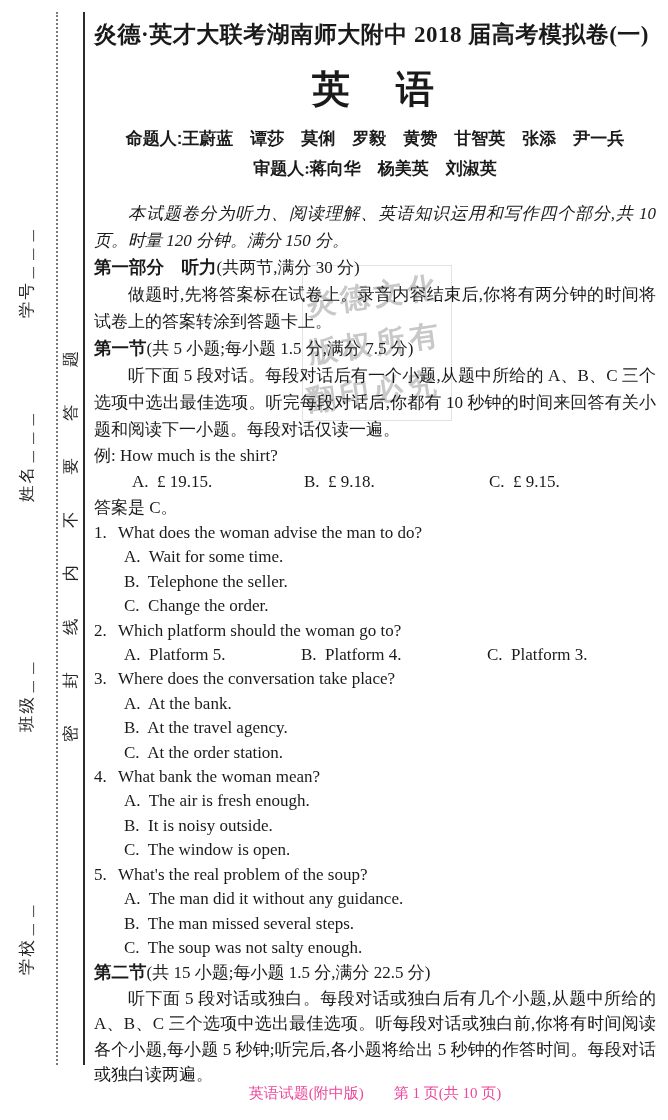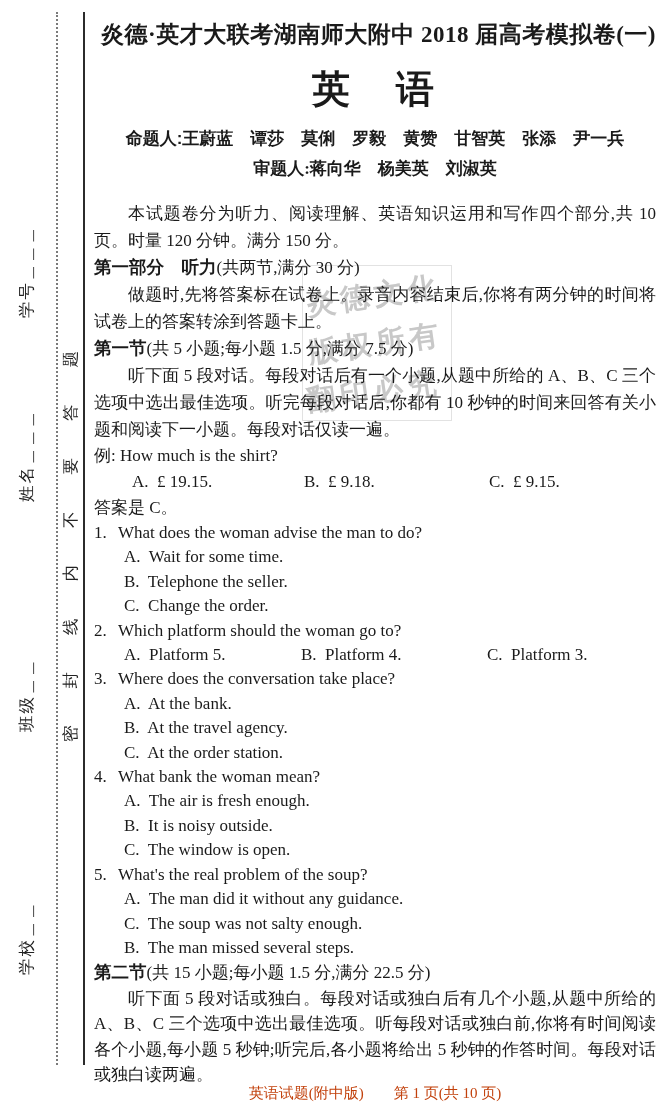--- a/index.html
+++ b/index.html
@@ -26,49 +26,49 @@
   .wm-box{position:absolute;left:302px;top:265px;width:148px;height:154px;
     border:1px solid #e2e2e2;z-index:0;}
   .wm-line{position:absolute;white-space:nowrap;color:#c8c8c8;
     font-size:29px;letter-spacing:5px;transform:rotate(-8deg);
     font-weight:bold;}
   .wm-l0{left:3px;top:10px;}
   .wm-l1{left:5px;top:58px;}
   .wm-l2{left:3px;top:106px;}
   
   .content{position:absolute;left:94px;top:0;width:562px;z-index:1;}
-  .exam-title{margin-top:20px;text-align:right;font-weight:bold;
+  .exam-title{margin-top:20px;text-align:left;font-weight:bold;
     font-size:23px;line-height:30px;letter-spacing:0.5px;}
   .subject{margin-top:16px;text-align:center;font-weight:bold;font-size:38px;
     line-height:46px;letter-spacing:4px;
     font-family:"Liberation Sans","DejaVu Sans",sans-serif;}
   .people{text-align:center;font-weight:bold;font-size:17px;line-height:22px;
     font-family:"Liberation Sans","DejaVu Sans",sans-serif;}
   .setters{margin-top:16px;}
   .reviewers{margin-top:8px;font-family:Liberation Serif, serif;}
   .para{font-size:17px;line-height:27px;text-align:justify;}
   .indent{text-indent:2em;}
-  .intro{margin-top:20px;}
+  .intro{margin-top:20px;font-style:italic;}
   .heading{font-size:17.5px;line-height:27px;}
   .h-bold{font-weight:bold;font-family:"Liberation Sans","DejaVu Sans",sans-serif;}
   .h-paren{font-weight:normal;font-size:17px;}
   .ex-block{line-height:26px;font-size:17px;}
   .ex-line{white-space:pre-wrap;}
   .opt-row{display:flex;padding-left:30px;white-space:pre-wrap;}
   .opt-row .oc1{width:177px;}
   .opt-row .oc2{width:186px;}
   .opt-row.ex-row{padding-left:38px;}
   .opt-row.ex-row .oc1{width:172px;}
   .opt-row.ex-row .oc2{width:185px;}
   .q-block{line-height:24.4px;font-size:17px;}
   .q-line .q-num{display:inline-block;min-width:24px;}
   .opt{padding-left:30px;white-space:pre-wrap;}
   .s2-block{line-height:25.5px;}
   .footer{position:absolute;left:94px;top:1084px;width:562px;
-    text-align:center;font-size:15px;color:#c2410c;z-index:1;}
+    text-align:center;font-size:15px;color:#ec4899;z-index:1;}
 </style>
 </head>
 <body>
 
 <div class="wm-box">
   <span class="wm-line wm-l0">炎德文化</span>
   <span class="wm-line wm-l1">版权所有</span>
   <span class="wm-line wm-l2">翻印必究</span>
 </div>
 
@@ -139,22 +139,22 @@
     <div>
       <div class="q-line"><span class="q-num">4.</span><span>What bank the woman mean?</span></div>
       <div class="opt">A.  The air is fresh enough.</div>
       <div class="opt">B.  It is noisy outside.</div>
       <div class="opt">C.  The window is open.</div>
     </div>
 
     <div>
       <div class="q-line"><span class="q-num">5.</span><span>What's the real problem of the soup?</span></div>
       <div class="opt">A.  The man did it without any guidance.</div>
+      <div class="opt">B.  The man missed several steps.</div>
       <div class="opt">C.  The soup was not salty enough.</div>
-      <div class="opt">B.  The man missed several steps.</div>
     </div>
 
   </div>
 
   <div class="heading s2-block">
     <span class="h-bold">第二节</span><span class="h-paren">(共 15 小题;每小题 1.5 分,满分 22.5 分)</span>
   </div>
   <div class="para indent s2-block">听下面 5 段对话或独白。每段对话或独白后有几个小题,从题中所给的 A、B、C 三个选项中选出最佳选项。听每段对话或独白前,你将有时间阅读各个小题,每小题 5 秒钟;听完后,各小题将给出 5 秒钟的作答时间。每段对话或独白读两遍。</div>
 
 </div>

